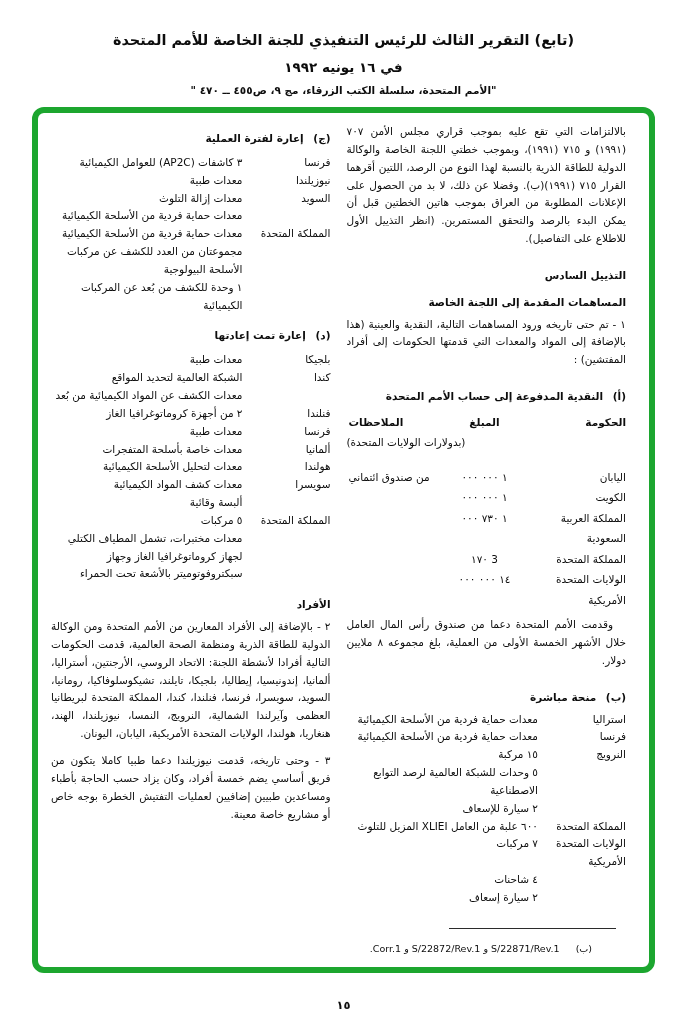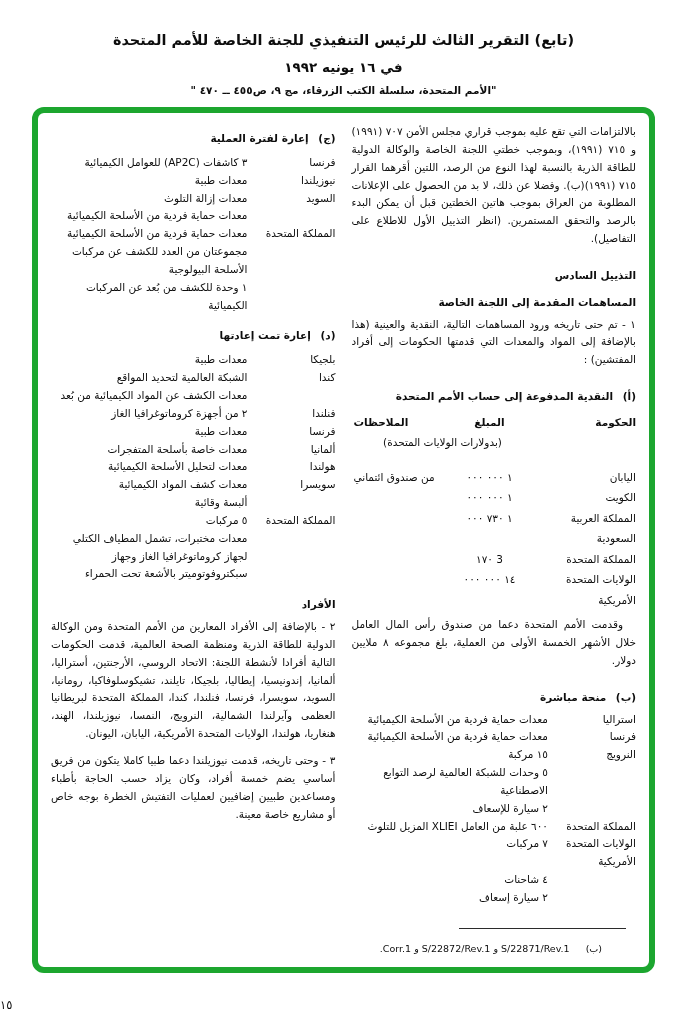--- a/index.html
+++ b/index.html
@@ -20,57 +20,57 @@
   .title-2 { font-size: 13.5px; font-weight: 700; margin-top: 11px; }
   .title-3 { font-size: 10.5px; font-weight: 700; margin-top: 9px; }
 
   
   .frame {
     position: absolute;
     right: 32px; left: 32px;
     top: 107px; height: 866px;
     border: 6px solid #1ca62f;
     border-radius: 12px;
-    padding: 10px 13px 8px 13px;
+    padding: 10px 23px 8px 13px;
   }
   .columns { display: flex; gap: 16px; height: 100%; }
   .col { flex: 1; display: flex; flex-direction: column; font-size: 10.5px; line-height: 1.7; }
 
   
   .para { margin: 0 0 9px 0; text-align: justify; }
   .para.indent { text-indent: 13px; }
   .h { font-weight: 700; margin: 7px 0 4px 0; }
   .h .sec-label { margin-left: 6px; }
   .h-tight { margin: 10px 0 2px 0; }
 
   
   .ctable { margin: 4px 0 6px 0; line-height: 1.95; }
   .trow { display: flex; align-items: flex-start; }
   .tc-gov  { flex: 1 1 auto; text-align: right; }
   .tc-amt  { flex: 0 0 88px; text-align: center; direction: ltr; unicode-bidi: isolate; }
   .tc-note { flex: 0 0 94px; text-align: left; padding-left: 2px; }
   .thead { font-weight: 700; }
-  .tc-cur { flex: 0 0 182px; text-align: center; }
+  .tc-cur { flex: 0 0 182px; text-align: left; }
   .tspacer { height: 14px; }
 
   
   .dlist { margin: 2px 0 6px 0; }
   .lrow { display: flex; }
   .l-country { flex: 0 0 88px; text-align: right; padding-left: 5px; }
   .l-item { flex: 1; text-align: right; }
 
   
   .fn-block { margin-top: auto; padding-top: 6px; }
   .fn-sep { width: 167px; margin-right: 10px; border-top: 1px solid #2b2b2b; }
   .fn-line { display: flex; gap: 16px; margin: 12px 34px 2px 0; font-size: 9.5px; }
 
   
   .pageno {
     position: absolute; bottom: 20px; left: 0; right: 0;
-    text-align: left; font-size: 11.5px; font-weight: 400;
+    text-align: center; font-size: 11.5px; font-weight: 700;
   }
 </style>
 </head>
 <body>
 
 <header class="doc-header">
   <div class="title-1">(تابع) التقرير الثالث للرئيس التنفيذي للجنة الخاصة للأمم المتحدة</div>
   <div class="title-2">في ١٦ يونيه ١٩٩٢</div>
   <div class="title-3">"الأمم المتحدة، سلسلة الكتب الزرقاء، مج ٩، ص٤٥٥ ــ ٤٧٠ "</div>
 </header>

